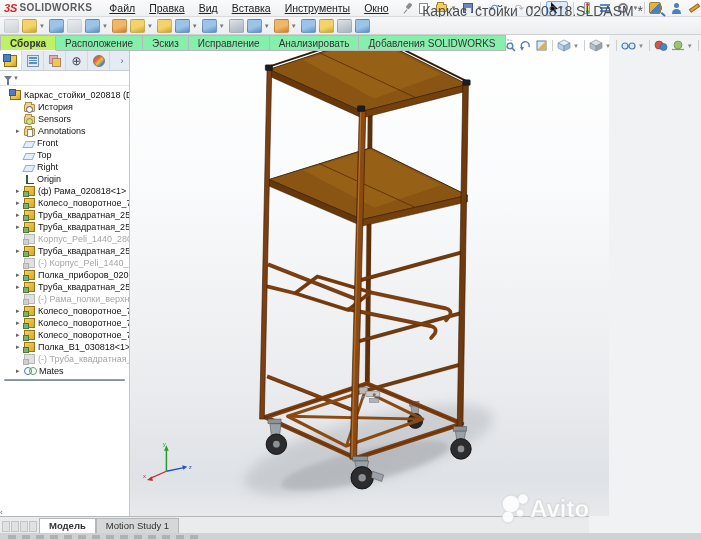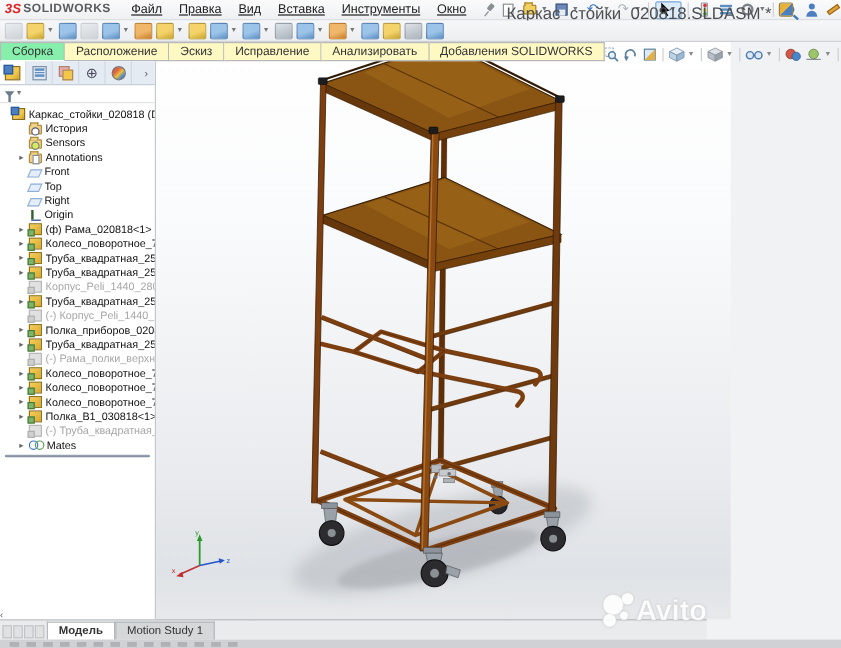--- a/index.html
+++ b/index.html
@@ -50,23 +50,23 @@
   .ci { width:15px; height:14px; border-radius:2px; border:1px solid rgba(120,110,60,.35); }
   .p1 { background:linear-gradient(160deg,#f4d46a 55%,#caa32f); }
   .p2 { background:linear-gradient(160deg,#9cc3e8 55%,#5b8fc4); border-color:rgba(60,90,140,.4); }
   .p3 { background:linear-gradient(160deg,#dde2e7,#aab3bc); border-color:rgba(110,120,130,.4); }
   .p4 { background:linear-gradient(160deg,#f0b66a 55%,#c87f28); border-color:rgba(150,100,40,.4); }
   .ci.dim { opacity:.45; }
 
   
   .tabstrip { position:absolute; left:0; top:35px; height:16px; display:flex; z-index:5; }
   .cm-tab { height:16px; line-height:15px; padding:0 9px; font-size:10px; color:#333;
-            background:#fef9c3; border:1px solid #b7b9bc; border-left:none; cursor:default; }
+            background:#86efac; border:1px solid #b7b9bc; border-left:none; cursor:default; }
   .cm-tab:first-child { border-left:1px solid #b7b9bc; }
-  .cm-tab.active { background:#86efac; font-weight:normal; border-bottom-color:#fff; }
+  .cm-tab.active { background:#bef264; font-weight:bold; border-bottom-color:#fff; }
 
   
   .viewport { position:absolute; left:0; top:35px; width:609px; height:481px;
               background:linear-gradient(#ffffff 0%,#fafbfc 30%,#e9ebee 75%,#dfe2e6 92%,#e7e9eb 100%); }
   .hud { position:absolute; left:487px; top:3px; height:15px; display:flex; align-items:center; gap:3px; }
   .hud svg { display:block; }
   .hud .caret { font-size:6px; color:#888; }
   .hud-sep { width:1px; height:11px; background:#cccfd2; margin:0 1px; }
 
   

